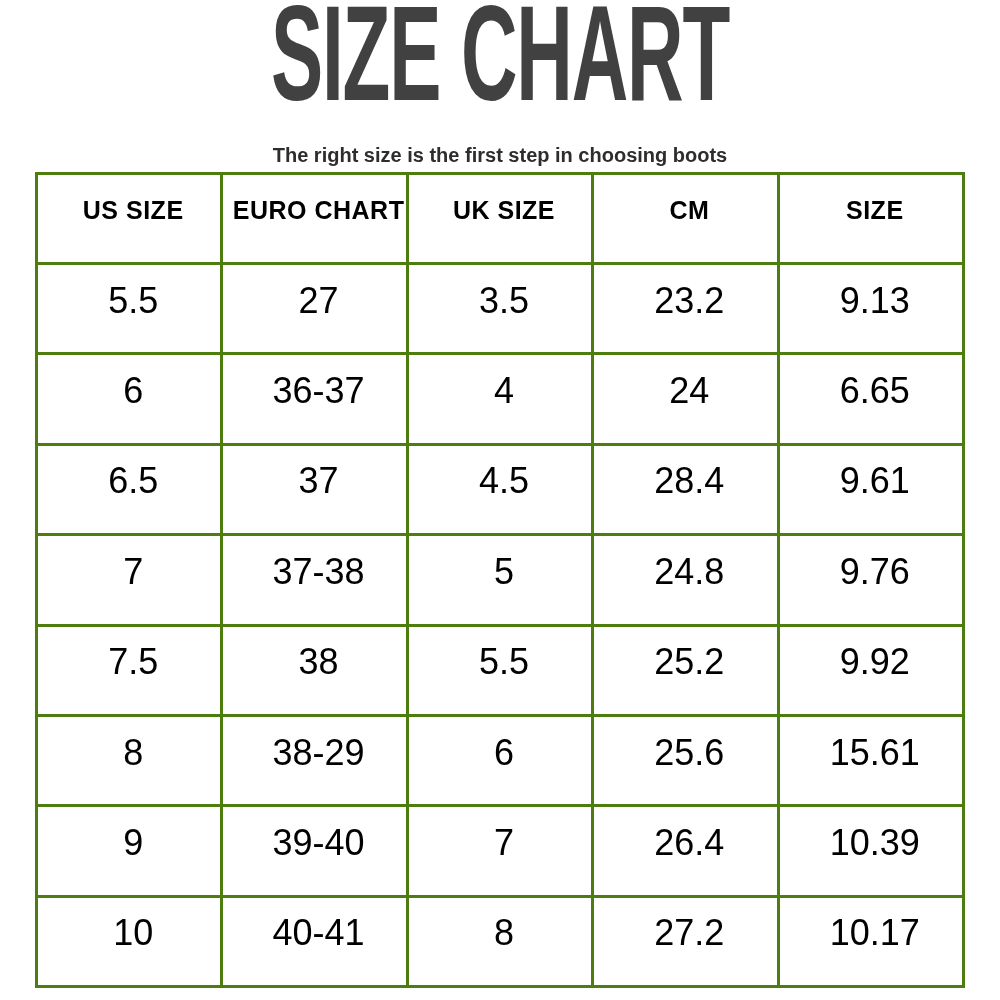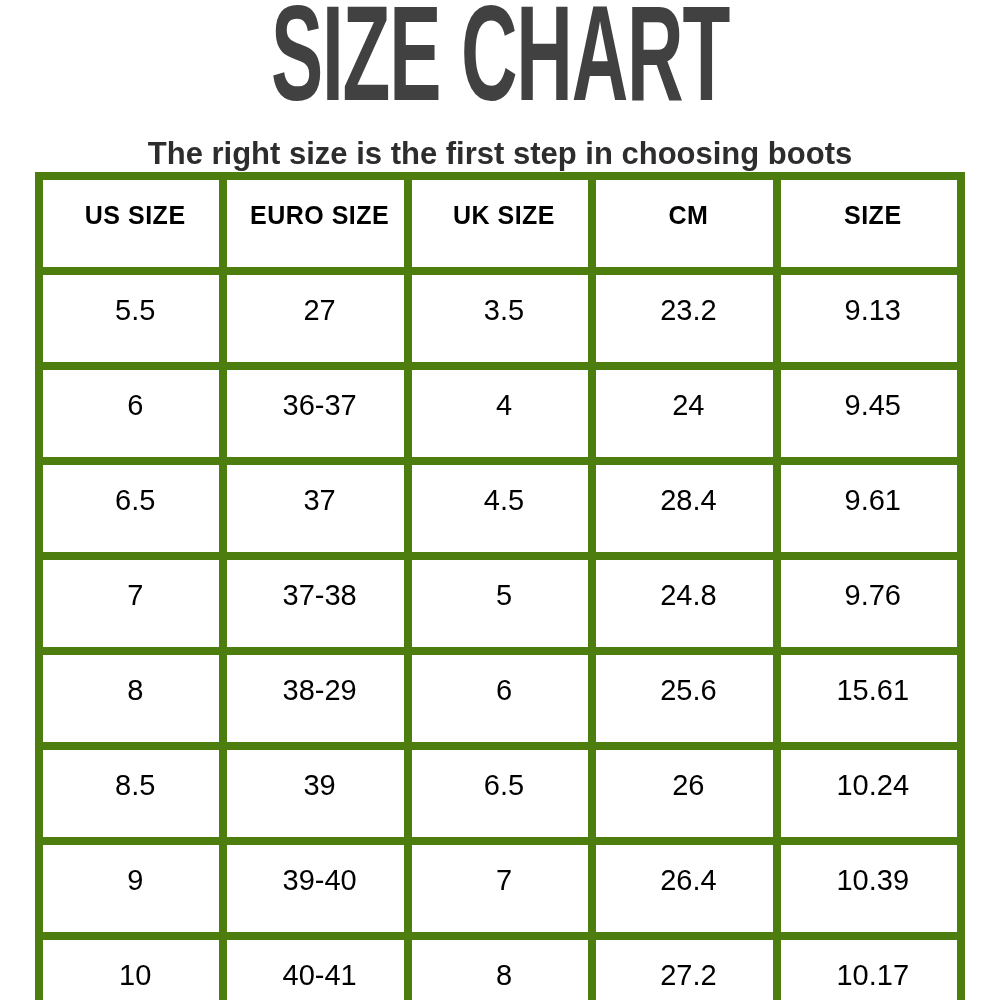--- a/index.html
+++ b/index.html
@@ -27,120 +27,120 @@
     line-height: 1.0;
     font-weight: bold;
     color: #414141;
     letter-spacing: -2px;
     transform: scaleX(0.58);
     transform-origin: 50% 50%;
     white-space: nowrap;
   }
   .subtitle {
     position: absolute;
-    top: 136px;
+    top: 144px;
     left: 0;
     width: 1000px;
     text-align: center;
-    font-size: 31px;
+    font-size: 20px;
     font-weight: bold;
     color: #2d2d2d;
     letter-spacing: 0px;
   }
   table.size-table {
     position: absolute;
     top: 172px;
     left: 35px;
     width: 930px;
     height: 816px;
     border-collapse: collapse;
     table-layout: fixed;
     background: #ffffff;
   }
   table.size-table th,
   table.size-table td {
-    border: 8px solid #4d7c0f;
+    border: 3px solid #4d7c0f;
     text-align: center;
     vertical-align: middle;
     padding: 0 0 16px 8px;
     height: 71px;
     color: #000000;
     background: #ffffff;
   }
   table.size-table th {
     font-size: 25px;
     font-weight: bold;
     letter-spacing: 0.5px;
   }
   table.size-table td {
-    font-size: 29px;
+    font-size: 36px;
     font-weight: normal;
   }
 </style>
 </head>
 <body>
 
 <div class="page">
 
   <div class="title">SIZE CHART</div>
 
   <div class="subtitle">The right size is the first step in choosing boots</div>
 
   <table class="size-table">
     <thead>
       <tr>
         <th>US SIZE</th>
-        <th>EURO SIZE</th>
+        <th>EURO CHART</th>
         <th>UK SIZE</th>
         <th>CM</th>
         <th>SIZE</th>
       </tr>
     </thead>
     <tbody>
         <tr>
           <td>5.5</td>
           <td>27</td>
           <td>3.5</td>
           <td>23.2</td>
           <td>9.13</td>
         </tr>
         <tr>
           <td>6</td>
           <td>36-37</td>
           <td>4</td>
           <td>24</td>
-          <td>9.45</td>
+          <td>6.65</td>
         </tr>
         <tr>
           <td>6.5</td>
           <td>37</td>
           <td>4.5</td>
           <td>28.4</td>
           <td>9.61</td>
         </tr>
         <tr>
           <td>7</td>
           <td>37-38</td>
           <td>5</td>
           <td>24.8</td>
           <td>9.76</td>
         </tr>
         <tr>
+          <td>7.5</td>
+          <td>38</td>
+          <td>5.5</td>
+          <td>25.2</td>
+          <td>9.92</td>
+        </tr>
+        <tr>
           <td>8</td>
           <td>38-29</td>
           <td>6</td>
           <td>25.6</td>
           <td>15.61</td>
-        </tr>
-        <tr>
-          <td>8.5</td>
-          <td>39</td>
-          <td>6.5</td>
-          <td>26</td>
-          <td>10.24</td>
         </tr>
         <tr>
           <td>9</td>
           <td>39-40</td>
           <td>7</td>
           <td>26.4</td>
           <td>10.39</td>
         </tr>
         <tr>
           <td>10</td>

